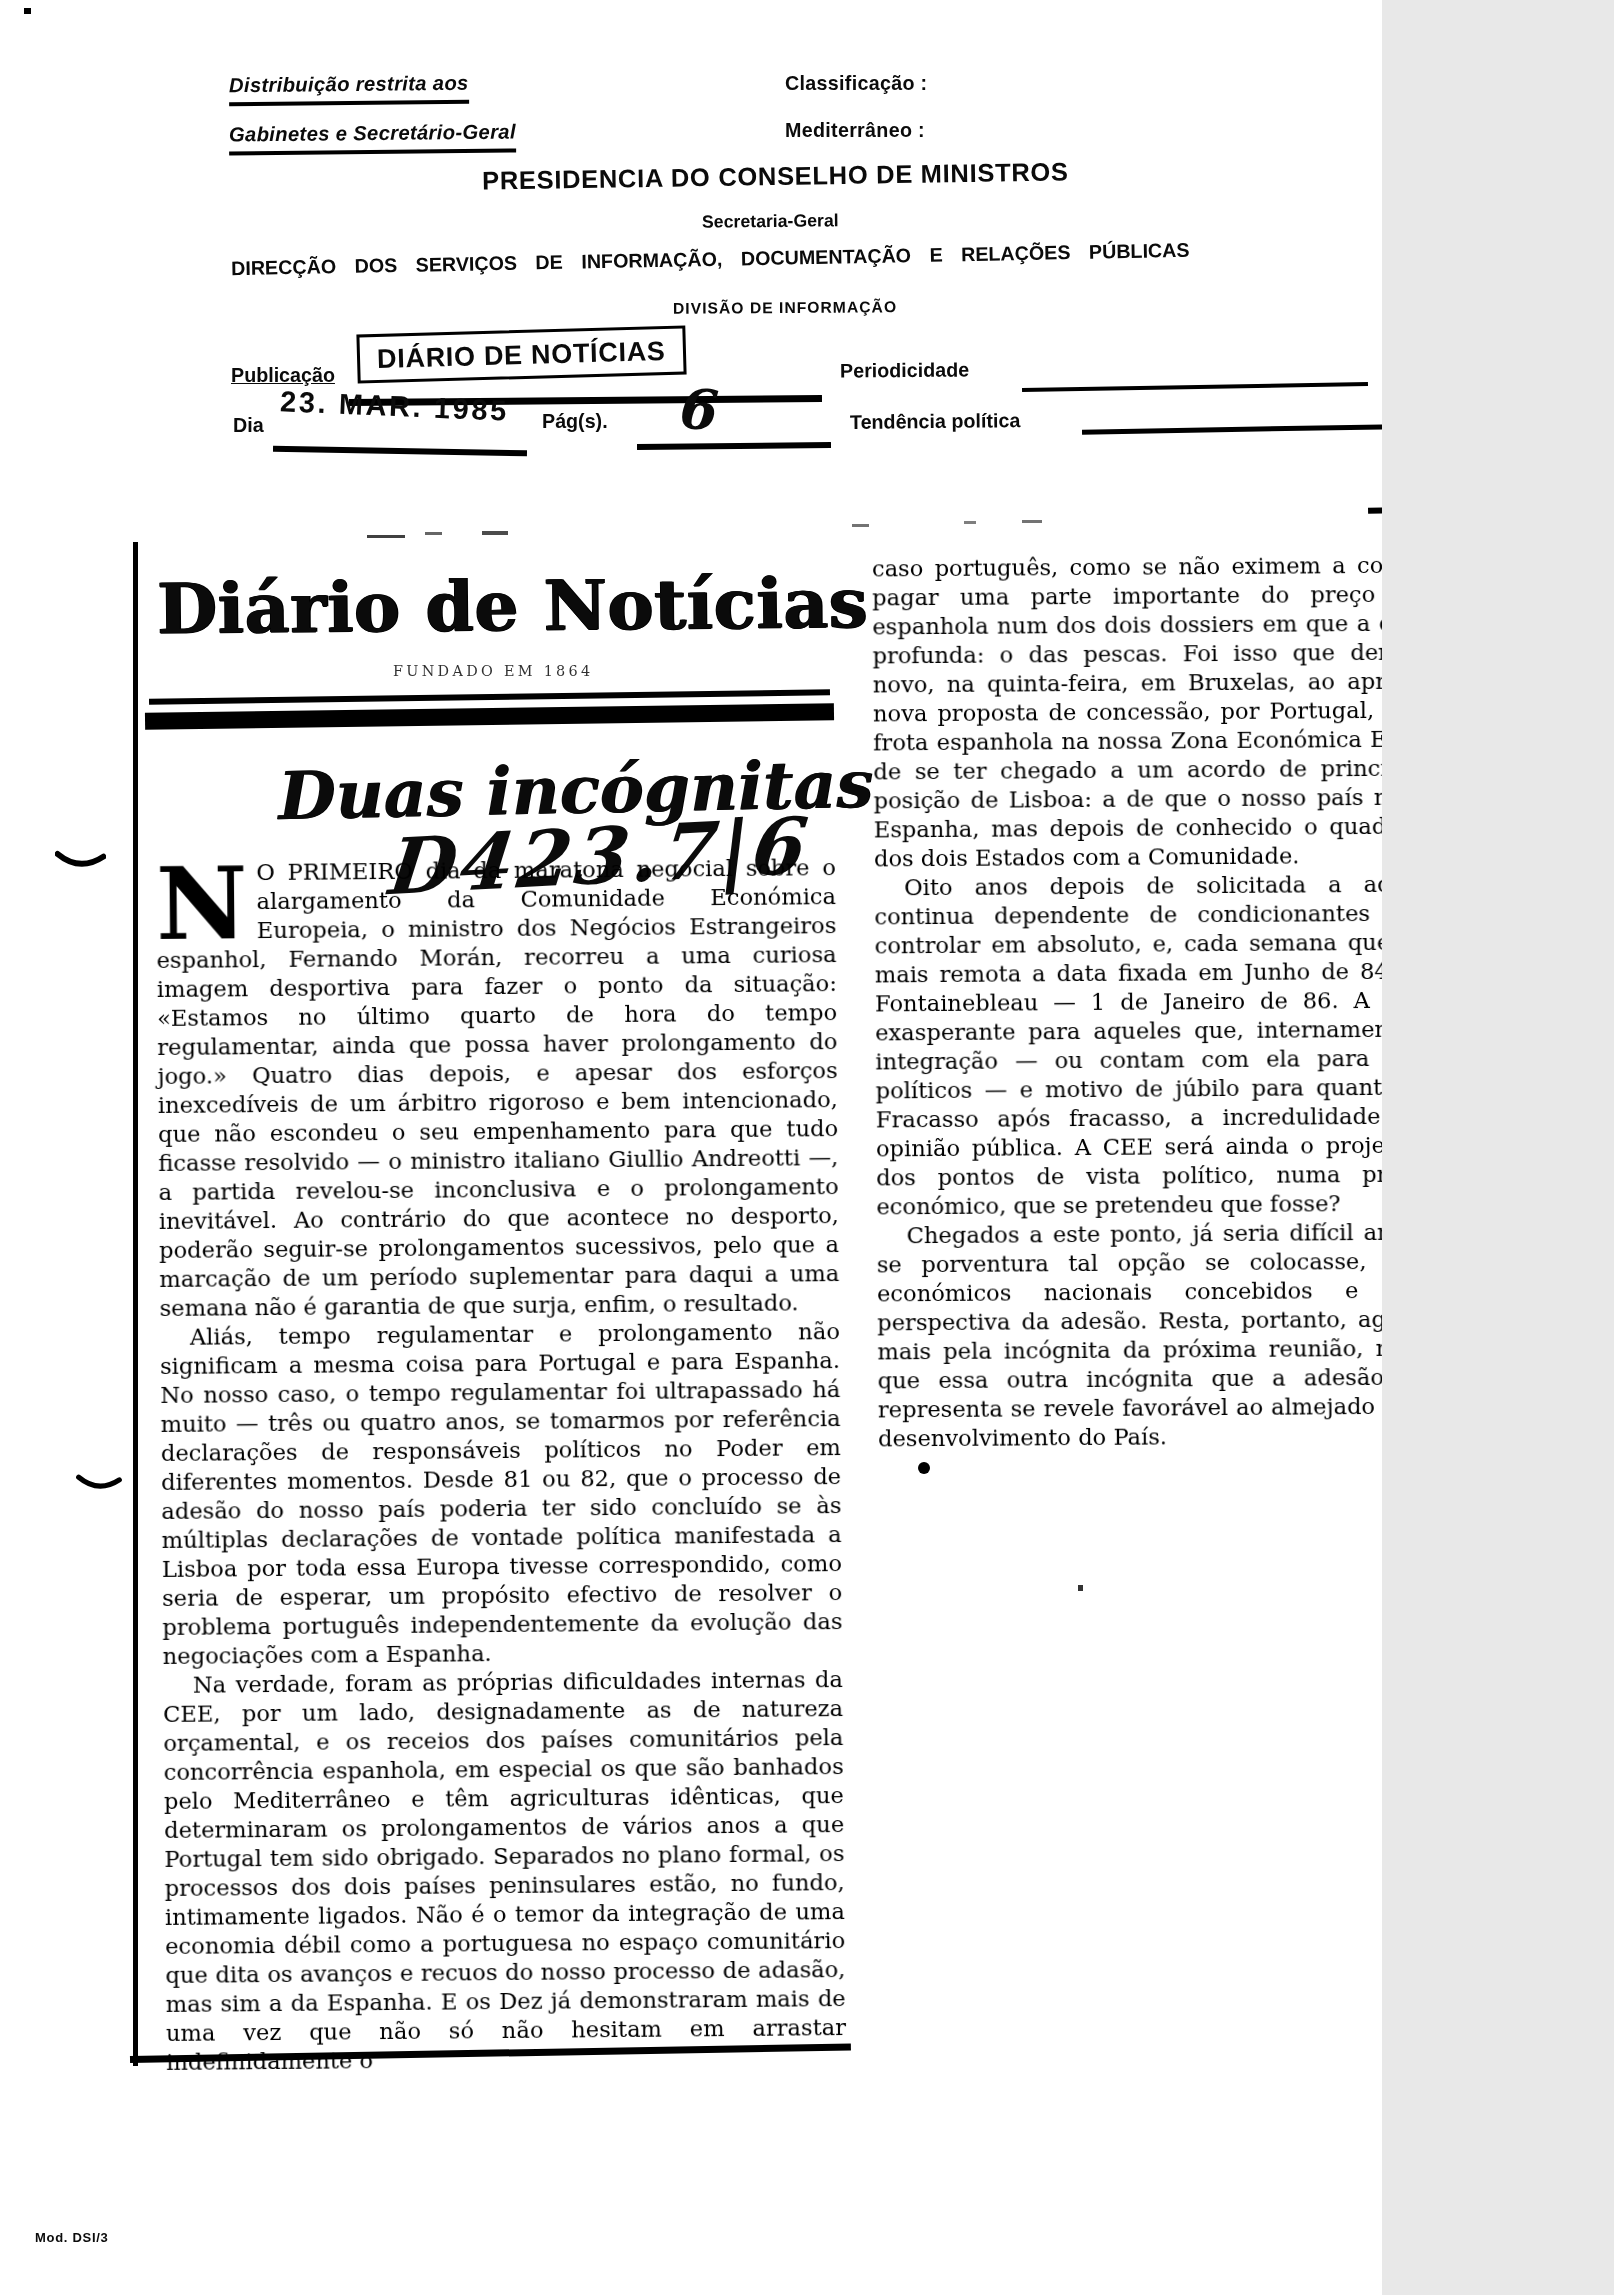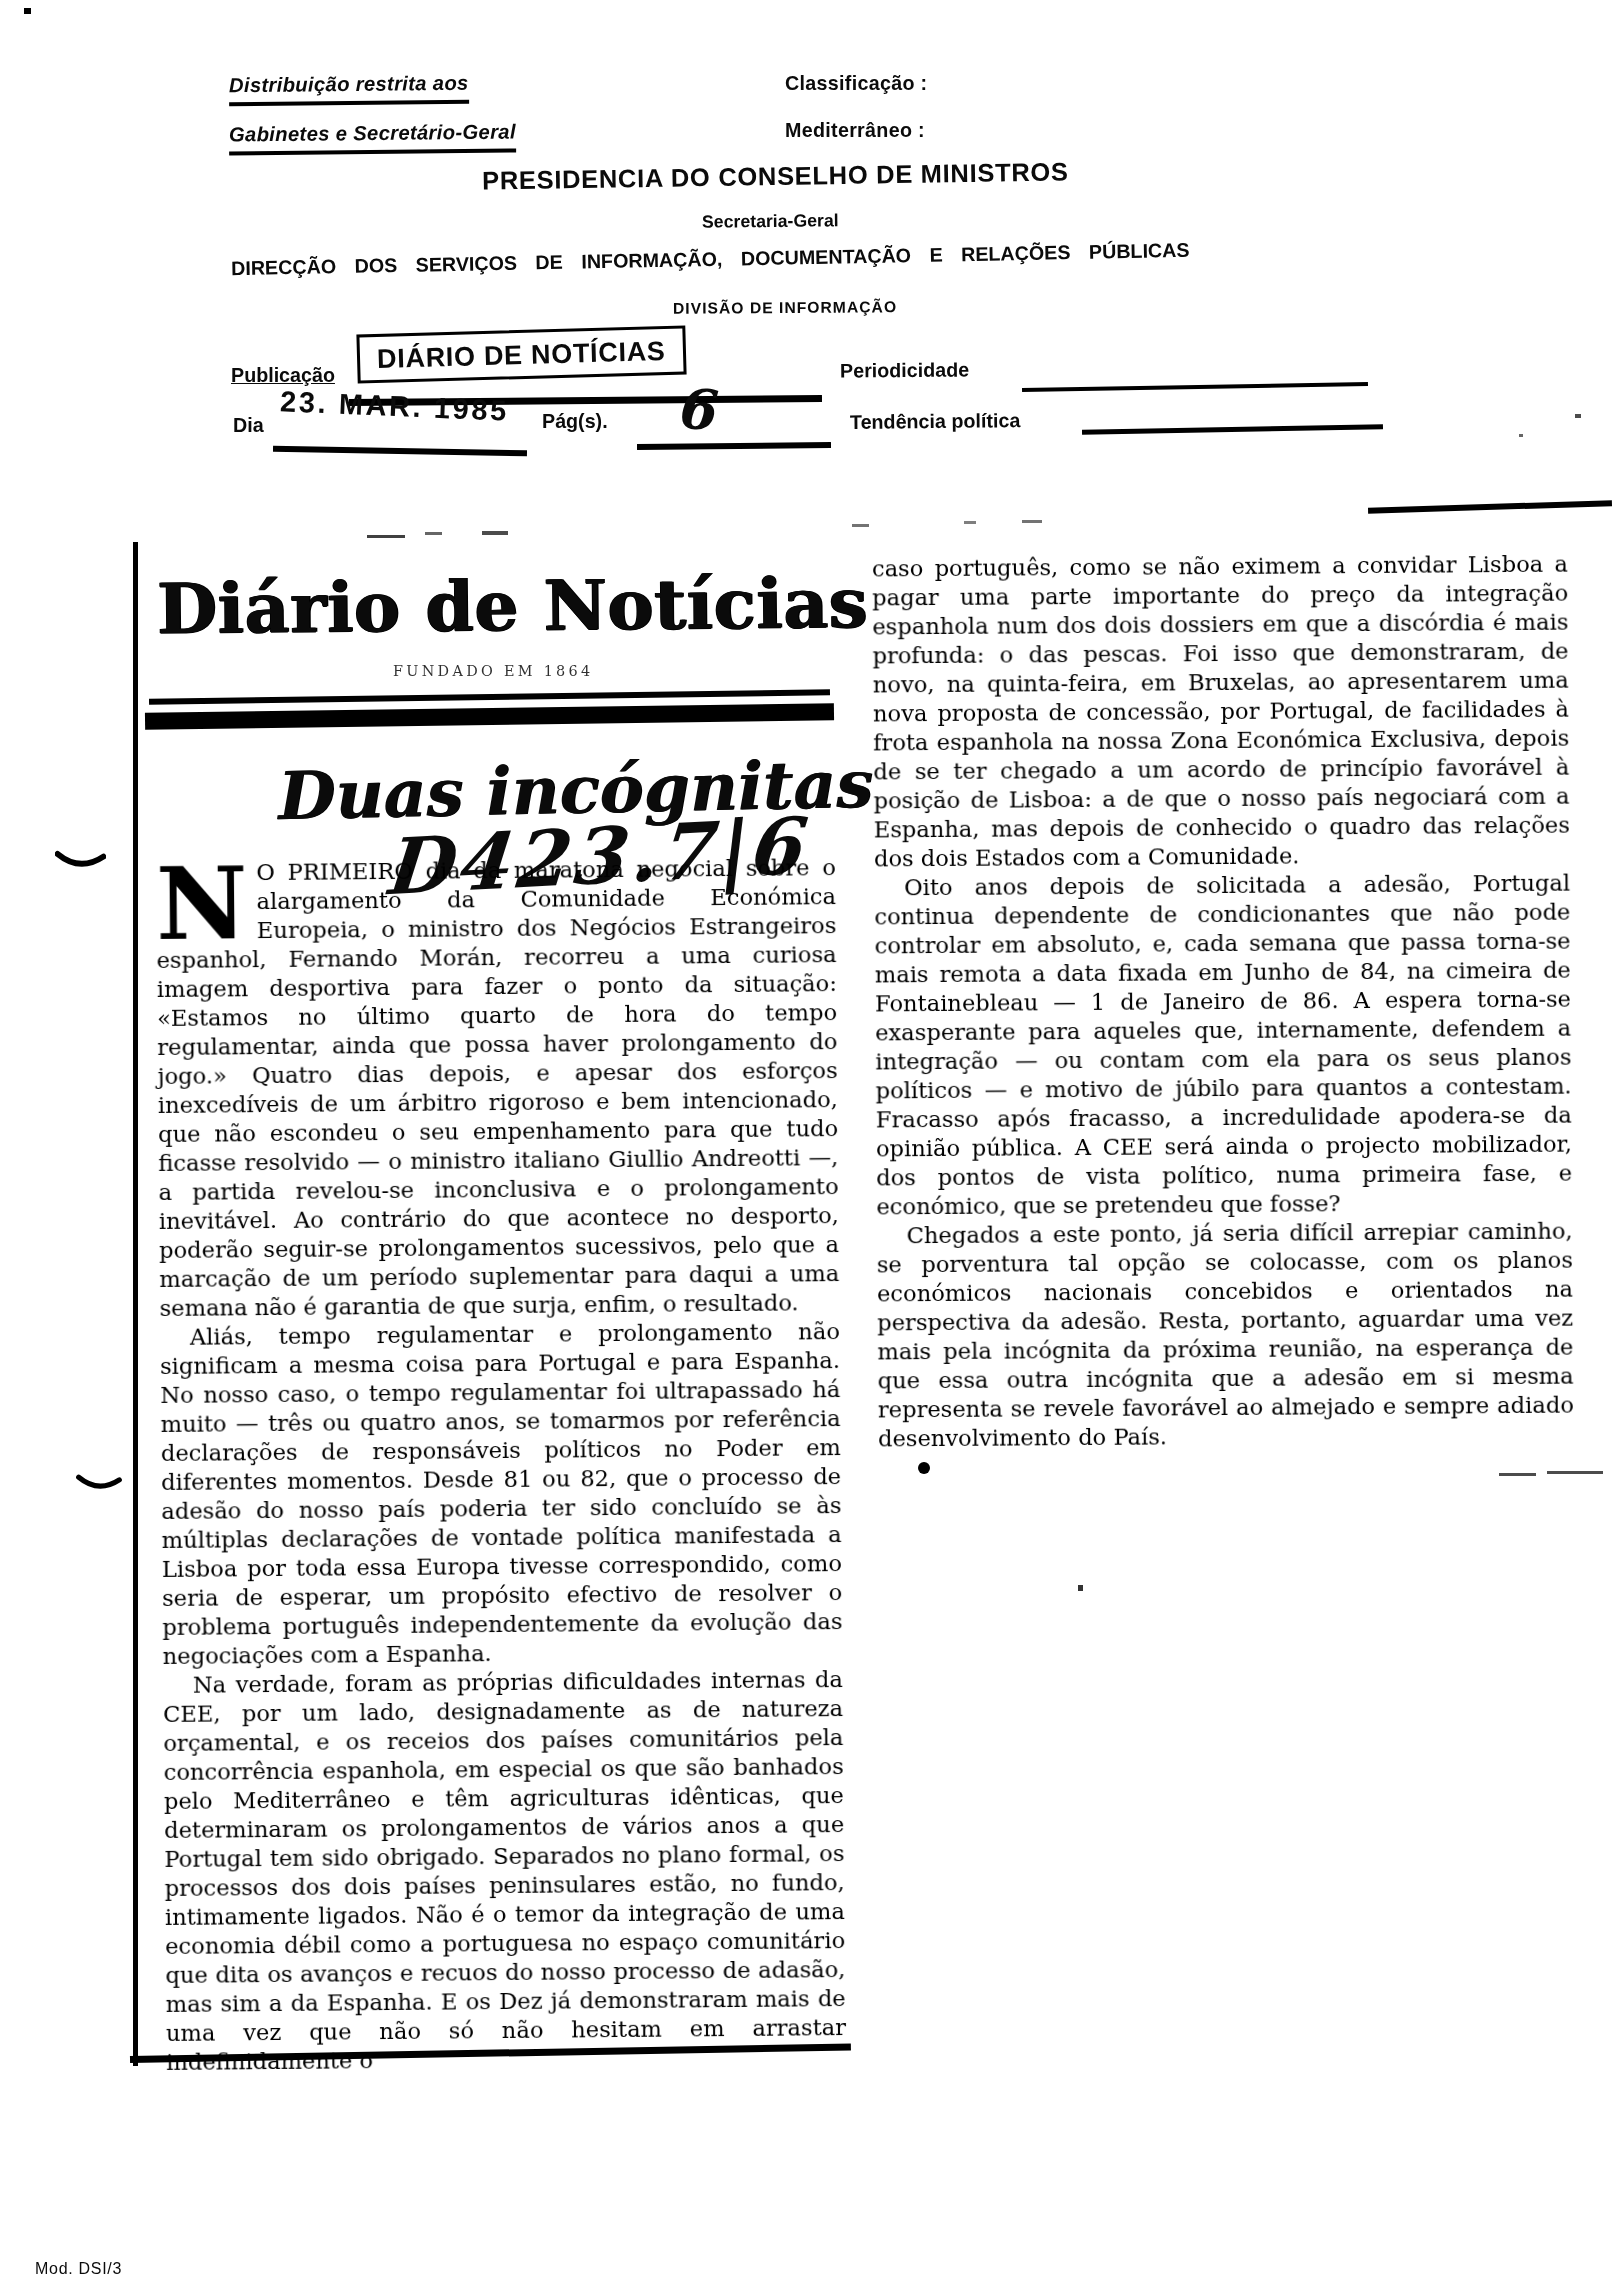--- a/index.html
+++ b/index.html
@@ -1,18 +1,18 @@
 <!DOCTYPE html>
 <html style="font-size:10.5px"><head>
 <meta charset="utf-8">
 <style>
   html,body{margin:0;padding:0;background:#e8e8e8;}
   .page{
     position:relative;
-    width:1614px;height:2295px;
+    width:1382px;height:2295px;
     background:#ffffff;
     overflow:hidden;
     filter:grayscale(1);
     font-family:"Liberation Sans",sans-serif;
     color:#0b0b0b;
   }
   .abs{position:absolute;}
   
   .hand-label{
     font-style:italic;font-weight:bold;font-size:20.3px;
@@ -138,16 +138,16 @@
     <p>caso português, como se não eximem a convidar Lisboa a pagar uma parte importante do preço da integração espanhola num dos dois dossiers em que a discórdia é mais profunda: o das pescas. Foi isso que demonstraram, de novo, na quinta-feira, em Bruxelas, ao apresentarem uma nova proposta de concessão, por Portugal, de facilidades à frota espanhola na nossa Zona Económica Exclusiva, depois de se ter chegado a um acordo de princípio favorável à posição de Lisboa: a de que o nosso país negociará com a Espanha, mas depois de conhecido o quadro das relações dos dois Estados com a Comunidade.</p>
     <p class="ind">Oito anos depois de solicitada a adesão, Portugal continua dependente de condicionantes que não pode controlar em absoluto, e, cada semana que passa torna-se mais remota a data fixada em Junho de 84, na cimeira de Fontainebleau — 1 de Janeiro de 86. A espera torna-se exasperante para aqueles que, internamente, defendem a integração — ou contam com ela para os seus planos políticos — e motivo de júbilo para quantos a contestam. Fracasso após fracasso, a incredulidade apodera-se da opinião pública. A CEE será ainda o projecto mobilizador, dos pontos de vista político, numa primeira fase, e económico, que se pretendeu que fosse?</p>
     <p class="ind">Chegados a este ponto, já seria difícil arrepiar caminho, se porventura tal opção se colocasse, com os planos económicos nacionais concebidos e orientados na perspectiva da adesão. Resta, portanto, aguardar uma vez mais pela incógnita da próxima reunião, na esperança de que essa outra incógnita que a adesão em si mesma representa se revele favorável ao almejado e sempre adiado desenvolvimento do País.</p>
   </div>
 
   <div class="speck" style="left:918px;top:1462px;width:11.8px;height:11.8px;border-radius:50%;"></div>
   <div class="speck" style="left:1499px;top:1473px;width:37px;height:3.3px;opacity:.7;"></div>
   <div class="speck" style="left:1547px;top:1471px;width:56px;height:3.3px;opacity:.7;"></div>
   <div class="speck" style="left:1078px;top:1585px;width:4.6px;height:5.9px;opacity:.8;"></div>
 
-  <div class="abs" style="left:35px;top:2230px;font-weight:normal;font-size:16px;letter-spacing:0.7px;margin-top:30px;">Mod. DSI/3</div>
+  <div class="abs" style="left:35px;top:2230px;font-weight:bold;font-size:13px;letter-spacing:0.7px;">Mod. DSI/3</div>
 
 </div>
 
 
 </body></html>

